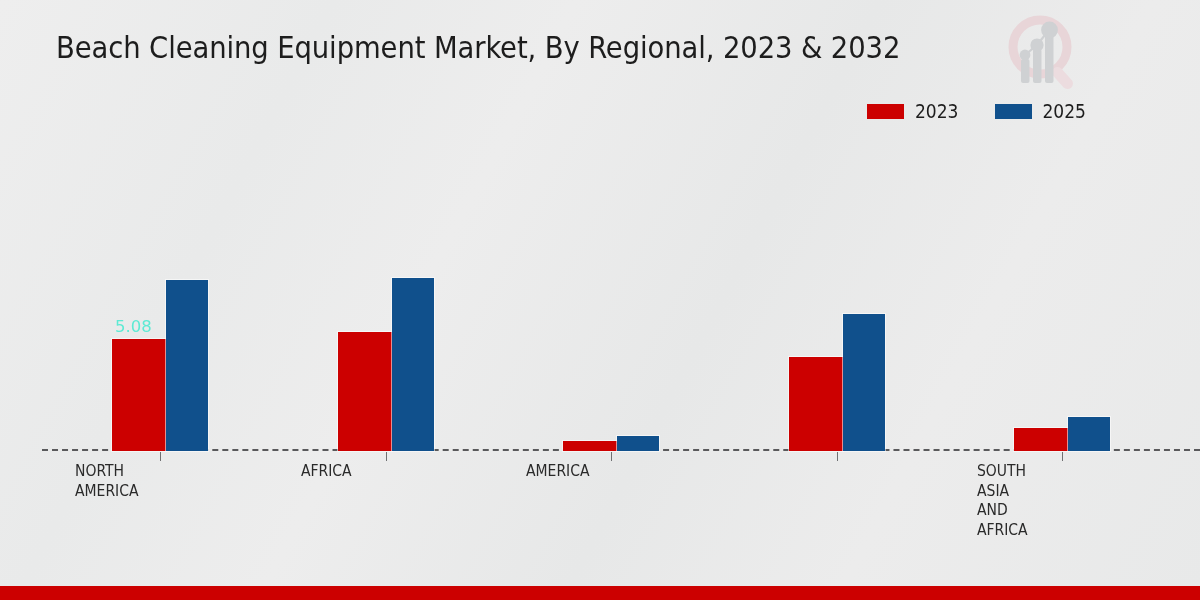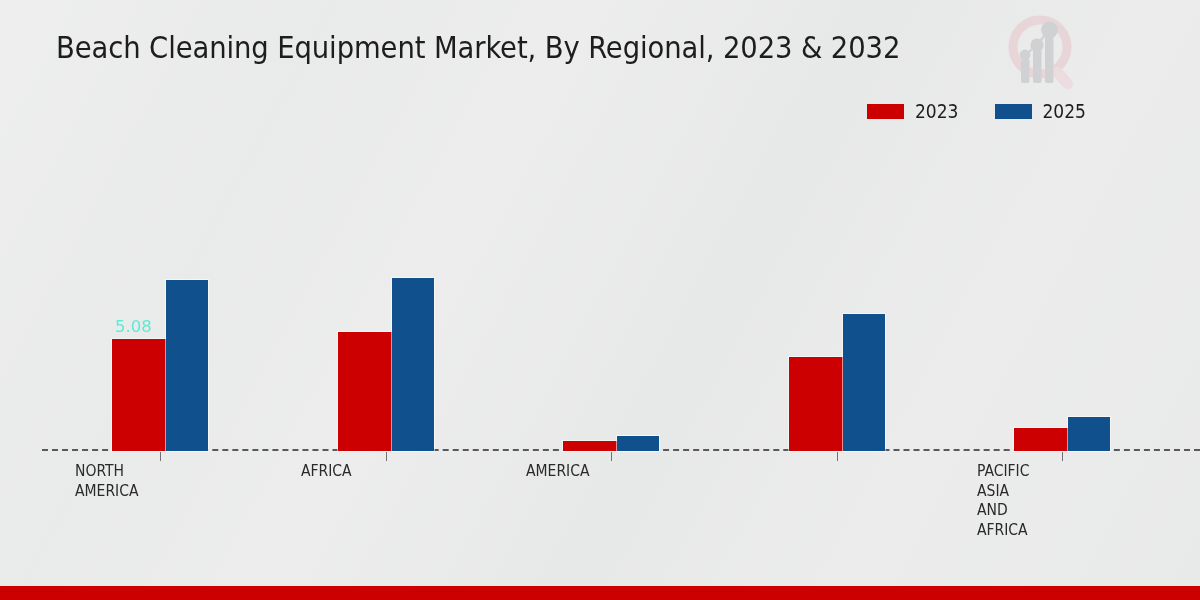--- a/index.html
+++ b/index.html
@@ -264,21 +264,21 @@
   </div>
 
   <div class="cat-label" style="left:526px;">
     <span>AMERICA</span>
   </div>
 
   <div class="cat-label" style="left:752px;">
   </div>
 
   <div class="cat-label" style="left:977px;">
-    <span>PACIFIC</span>
+    <span>SOUTH</span>
     <span>ASIA</span>
     <span>AND</span>
     <span>AFRICA</span>
   </div>
 
   <div id="bottom-band"></div>
 
 </div>
 
 </body></html>

